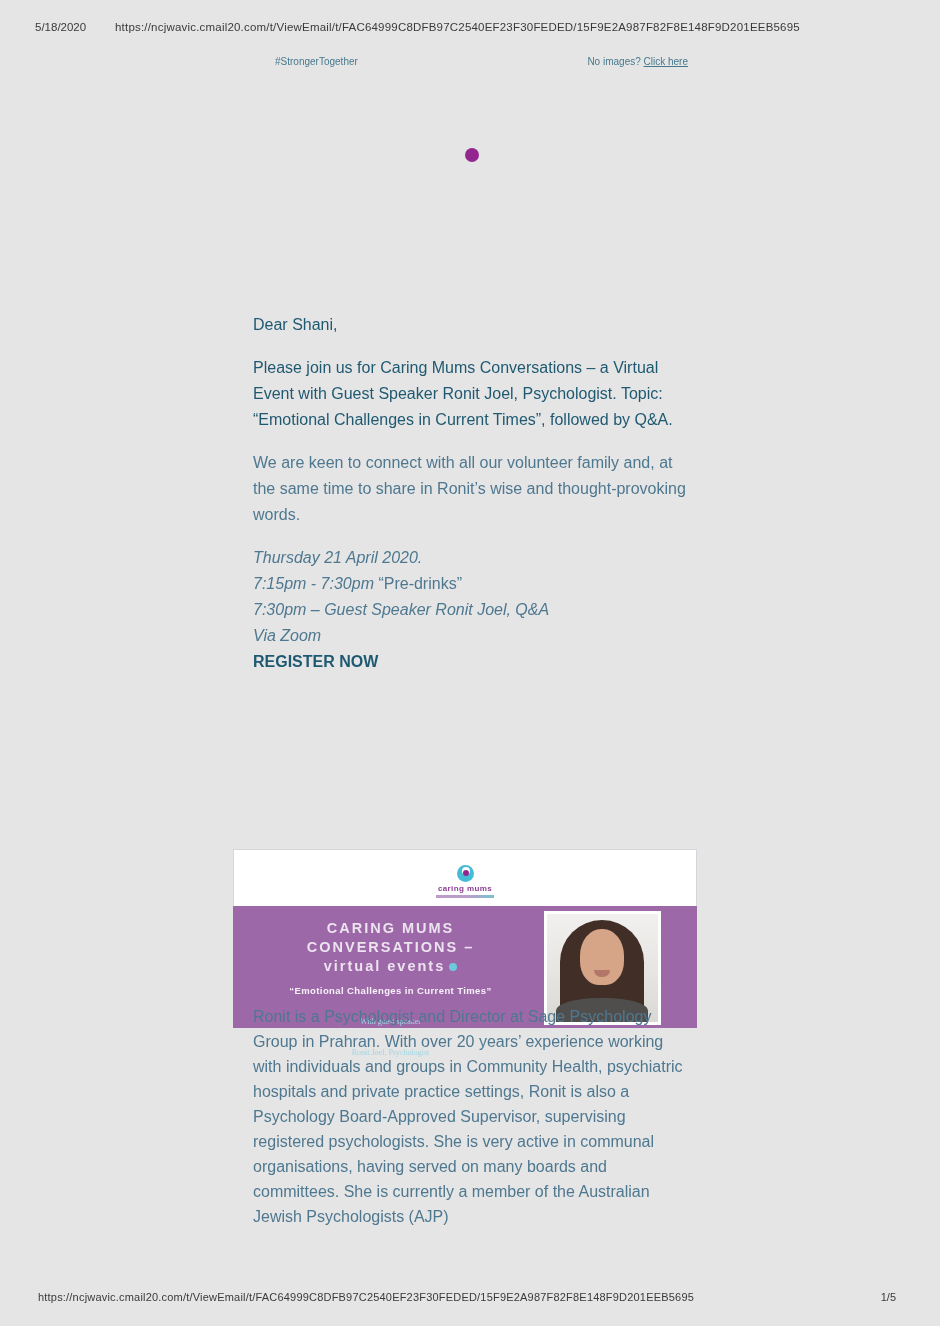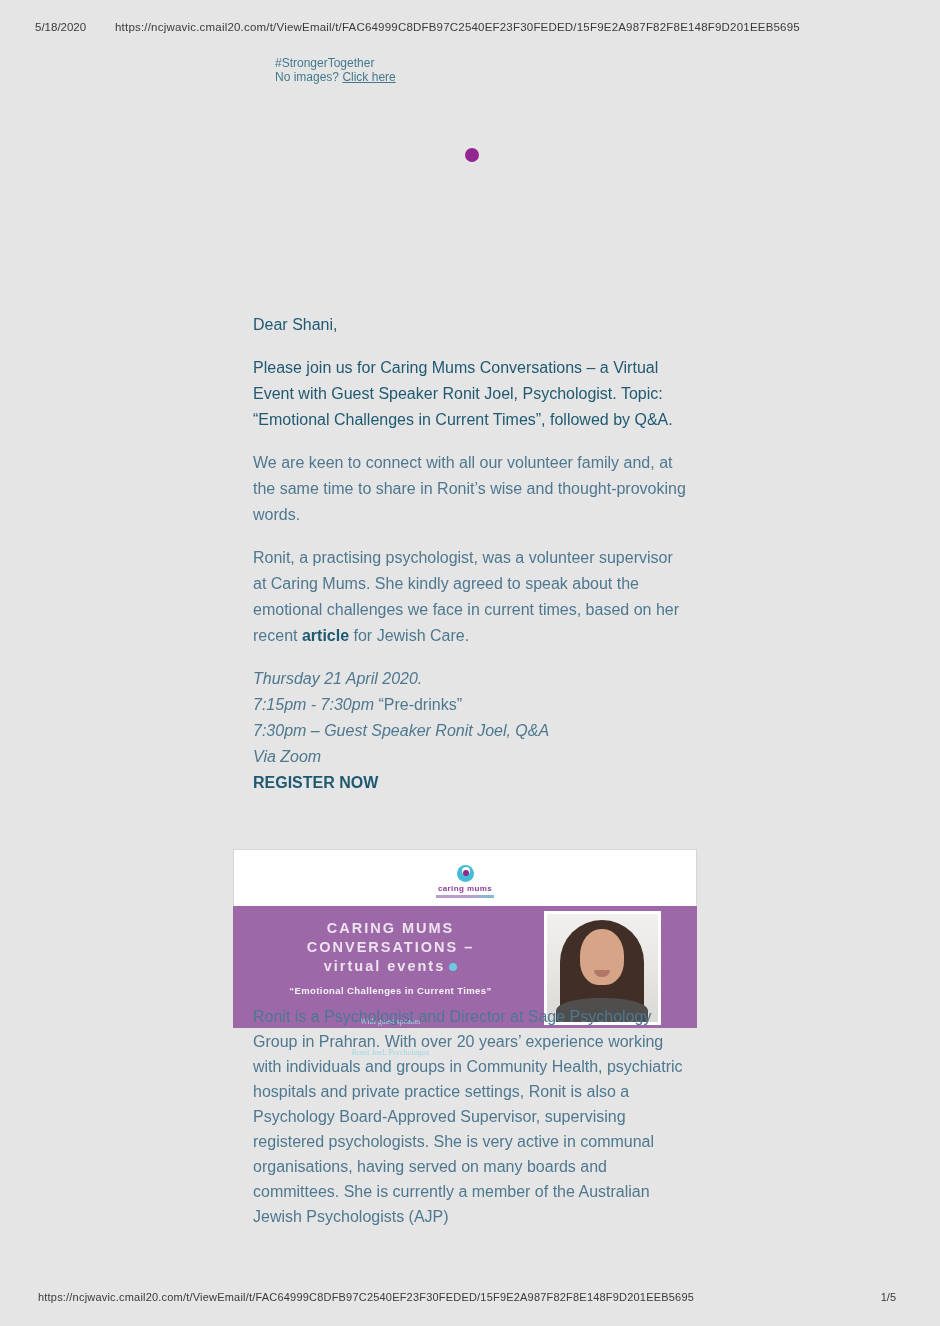--- a/index.html
+++ b/index.html
@@ -8,21 +8,21 @@
   .page { position:relative; width:940px; height:1326px; background:#e5e5e5; overflow:hidden; }
 
   
   .print-header { position:absolute; top:21px; left:35px; width:880px; display:flex; font-size:11.5px; color:#3a3a3a; }
   .header-date { flex:0 0 80px; }
   .header-url { letter-spacing:0.2px; white-space:nowrap; }
   .print-footer { position:absolute; top:1291px; left:38px; right:44px; display:flex; justify-content:space-between; font-size:11px; color:#3a3a3a; }
   .footer-url { letter-spacing:0.2px; white-space:nowrap; }
 
   
-  .preheader { position:absolute; top:56px; left:275px; width:413px; display:flex; justify-content:space-between; font-size:12px; color:#44798d;flex-direction:column; }
+  .preheader { position:absolute; top:56px; left:275px; width:413px; display:flex; justify-content:space-between; font-size:10px; color:#44798d; }
   .click-here { color:#44798d; text-decoration:underline; cursor:pointer; }
 
   .accent-dot { position:absolute; left:465px; top:148px; width:14px; height:14px; border-radius:50%; background:#93278f; }
 
   
   .email-body { position:absolute; left:253px; top:312px; width:437px; font-size:16px; line-height:26px; color:#4e7890; }
   .email-body p { margin:0 0 17px 0; }
   .bold-teal { font-weight:normal; color:#1f5971; }
   .article-link { font-weight:bold; color:#1f5971; text-decoration:none; cursor:pointer; }
   .event-block p { margin:0; }
@@ -74,21 +74,20 @@
       <a class="click-here">Click here</a>
     </span>
   </div>
 
   <div class="accent-dot"></div>
 
   <main class="email-body">
     <p class="bold-teal">Dear Shani,</p>
     <p class="bold-teal">Please join us for Caring Mums Conversations – a Virtual Event with Guest Speaker Ronit Joel, Psychologist. Topic: “Emotional Challenges in Current Times”, followed by Q&amp;A.</p>
     <p>We are keen to connect with all our volunteer family and, at the same time to share in Ronit’s wise and thought-provoking words.</p>
-    <p><span>Ronit, a practising psychologist, was a volunteer supervisor at Caring Mums. She kindly agreed to speak about the emotional challenges we face in current times, based on her recent </span><a class="article-link">article</a><span> for Jewish Care.</span></p>
     <div class="event-block">
       <p class="it">Thursday 21 April 2020.</p>
       <p><span class="it">7:15pm - 7:30pm </span><span>“Pre-drinks”</span></p>
       <p class="it">7:30pm – Guest Speaker Ronit Joel, Q&amp;A</p>
       <p class="it">Via Zoom</p>
       <a class="register">REGISTER NOW</a>
     </div>
   </main>
 
   <div class="banner">

